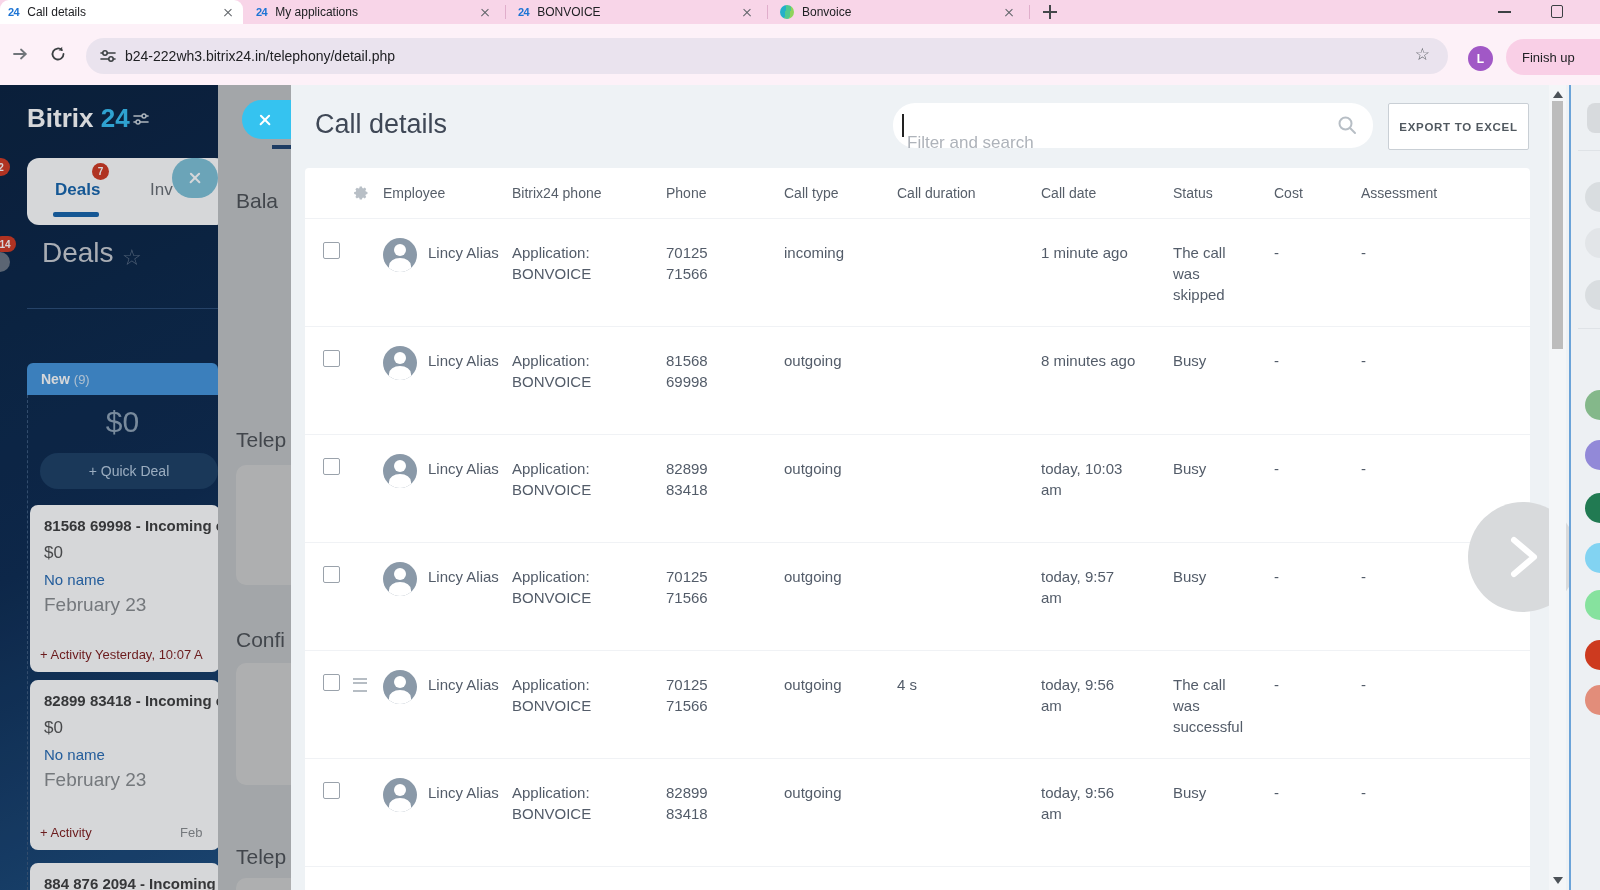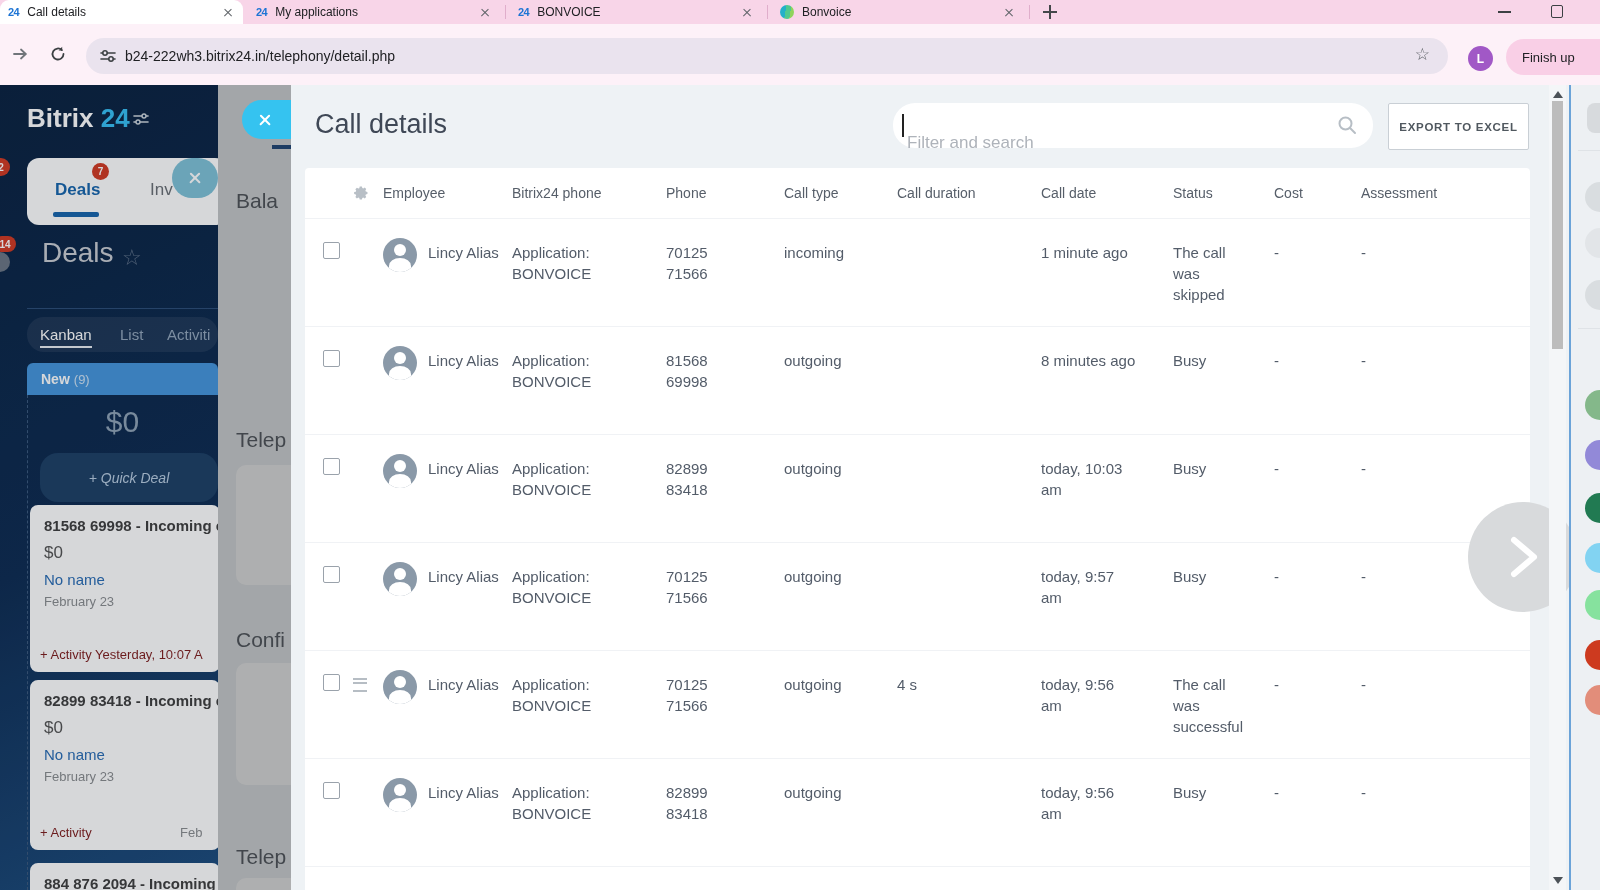--- a/index.html
+++ b/index.html
@@ -60,27 +60,27 @@
   .sb-divider{position:absolute;left:27px;top:223px;width:191px;height:1px;background:#2c4d77;}
   .viewtabs{position:absolute;left:27px;top:232px;width:191px;height:35px;background:rgba(255,255,255,0.07);border-radius:17px;}
   .vt{position:absolute;top:9px;font-size:15px;color:#93a7bc;white-space:nowrap;}
   .vt.on{color:#fff;border-bottom:2px solid #e8edf2;padding-bottom:3px;}
   .kan-head{position:absolute;left:27px;top:278px;width:191px;height:32px;background:#4596dc;border-radius:6px 6px 0 0;
     display:flex;align-items:center;padding-left:14px;box-sizing:border-box;font-size:14px;color:#fff;}
   .kan-head b{font-weight:bold;margin-right:4px;}
   .kan-head .cnt{color:#cfe3f5;font-size:13px;}
   .kan-col{position:absolute;left:27px;top:310px;width:191px;height:495px;border-left:1px dashed #3b5a7e;}
   .kan-total{position:absolute;left:27px;top:320px;width:191px;text-align:center;font-size:30px;color:#8fa3b6;}
-  .quickdeal{position:absolute;left:40px;top:368px;width:178px;height:49px;background:#1d4066;border-radius:18px;
-    display:flex;align-items:center;justify-content:center;font-size:14px;color:#b9cde1;font-style:italic;}
+  .quickdeal{position:absolute;left:40px;top:368px;width:178px;height:36px;background:#1d4066;border-radius:18px;
+    display:flex;align-items:center;justify-content:center;font-size:14px;color:#b9cde1;}
   .dealcard{position:absolute;left:30px;width:190px;background:#fff;border-radius:8px;box-sizing:border-box;padding:12px 0 0 14px;}
   .dc-title{font-size:15px;font-weight:bold;color:#3f3f3f;white-space:nowrap;}
   .dc-amount{font-size:17px;color:#555;margin-top:9px;}
   .dc-contact{font-size:15px;color:#2a6db5;margin-top:8px;}
-  .dc-date{font-size:13px;color:#8a8d90;margin-top:6px;}
+  .dc-date{font-size:19px;color:#8a8d90;margin-top:6px;}
   .dc-activity{position:absolute;left:10px;bottom:10px;font-size:13px;color:#7f1d1d;white-space:nowrap;}
   .dc-actright{position:absolute;left:150px;bottom:10px;font-size:13px;color:#8a8d90;white-space:nowrap;}
   .sb-overlay{position:absolute;left:0;top:0;width:218px;height:805px;background:rgba(14,20,30,0.17);}
 
   
   .strip{position:absolute;left:218px;top:0;width:73px;height:805px;overflow:hidden;background:#eef1f4;}
   .strip-h{position:absolute;left:18px;font-size:21px;color:#595f66;white-space:nowrap;}
   .strip-card{position:absolute;left:18px;width:90px;background:#fff;border-radius:10px;}
   .strip-card span{position:absolute;left:26px;top:26px;font-size:14px;font-weight:bold;color:#424a54;white-space:nowrap;}
   .strip-overlay{position:absolute;left:0;top:0;width:73px;height:805px;background:rgba(22,25,30,0.35);}
@@ -217,25 +217,20 @@
         <span class="tt-underline"></span>
       </div>
       <div class="ghost-x">
           <span class="cssx" style="left:16px;top:13px;"></span>
         </div>
 
       <div class="deals-title">Deals</div>
       <div class="deals-star">☆</div>
       <div class="sb-divider"></div>
 
-      <div class="viewtabs">
-        <span class="vt on" style="left:13px;">Kanban</span>
-        <span class="vt" style="left:93px;">List</span>
-        <span class="vt" style="left:140px;">Activiti</span>
-      </div>
 
       <div class="kan-head">
         <b>New</b>
           <span class="cnt">(9)</span>
       </div>
       <div class="kan-col"></div>
       <div class="kan-total">$0</div>
       <div class="quickdeal">+ Quick Deal</div>
 
       <div class="dealcard" style="top:420px;height:167px;">

